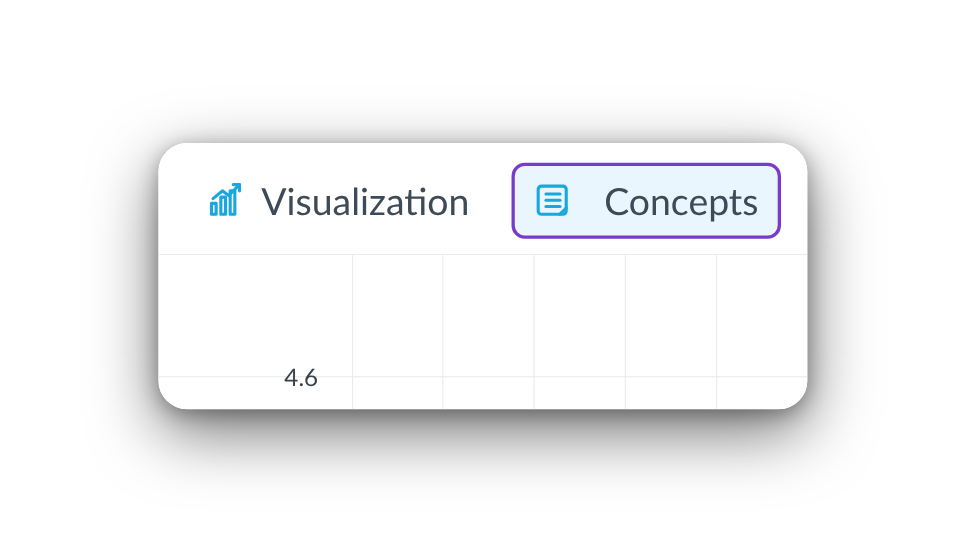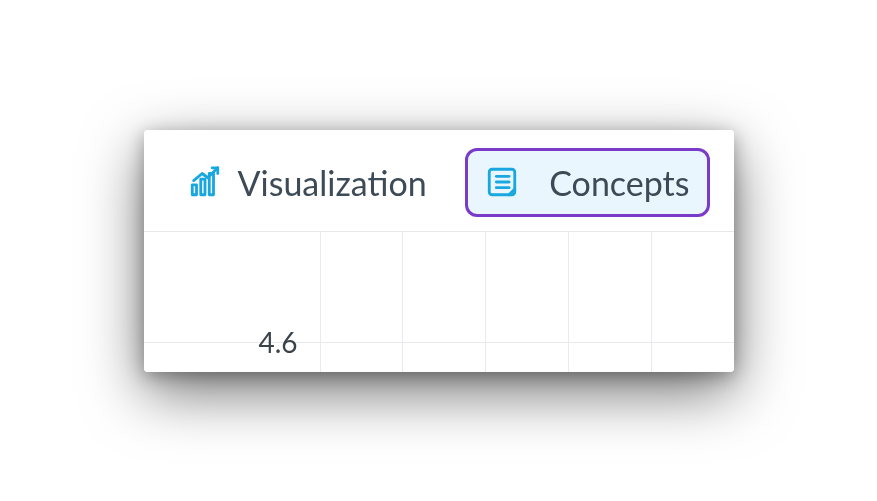--- a/index.html
+++ b/index.html
@@ -8,21 +8,21 @@
       height: 501px;
       font-family: -apple-system, BlinkMacSystemFont, "Segoe UI", "Lato", sans-serif;
       background: #fff;
       display: flex;
       align-items: center;
       justify-content: center;
     }
     .card {
       width: 590px;
       background: #fff;
-      border-radius: 4px;
+      border-radius: 26px;
       box-shadow: 0 20px 60px rgba(0,0,0,0.55), 0 4px 18px rgba(0,0,0,0.3);
       overflow: hidden;
     }
     .tabs {
       display: flex;
       padding: 18px 24px 14px 24px;
       gap: 18px;
       border-bottom: 1px solid #e6e8eb;
       background: #fff;
       align-items: stretch;
@@ -68,21 +68,21 @@
       border-left: 1px solid #e8eaed;
     }
     .grid .col:first-child { border-left: none; }
     .grid-row {
       position: absolute;
       left: 0; right: 0;
       border-top: 1px solid #e8eaed;
     }
     .y-tick {
       position: absolute;
-      font-size: 28px;
+      font-size: 22px;
       color: #3a424a;
       left: 115px;
       transform: translateY(-50%);
     }
   </style>
 </head>
 <body>
 
 <div class="card">
   <div class="tabs">

